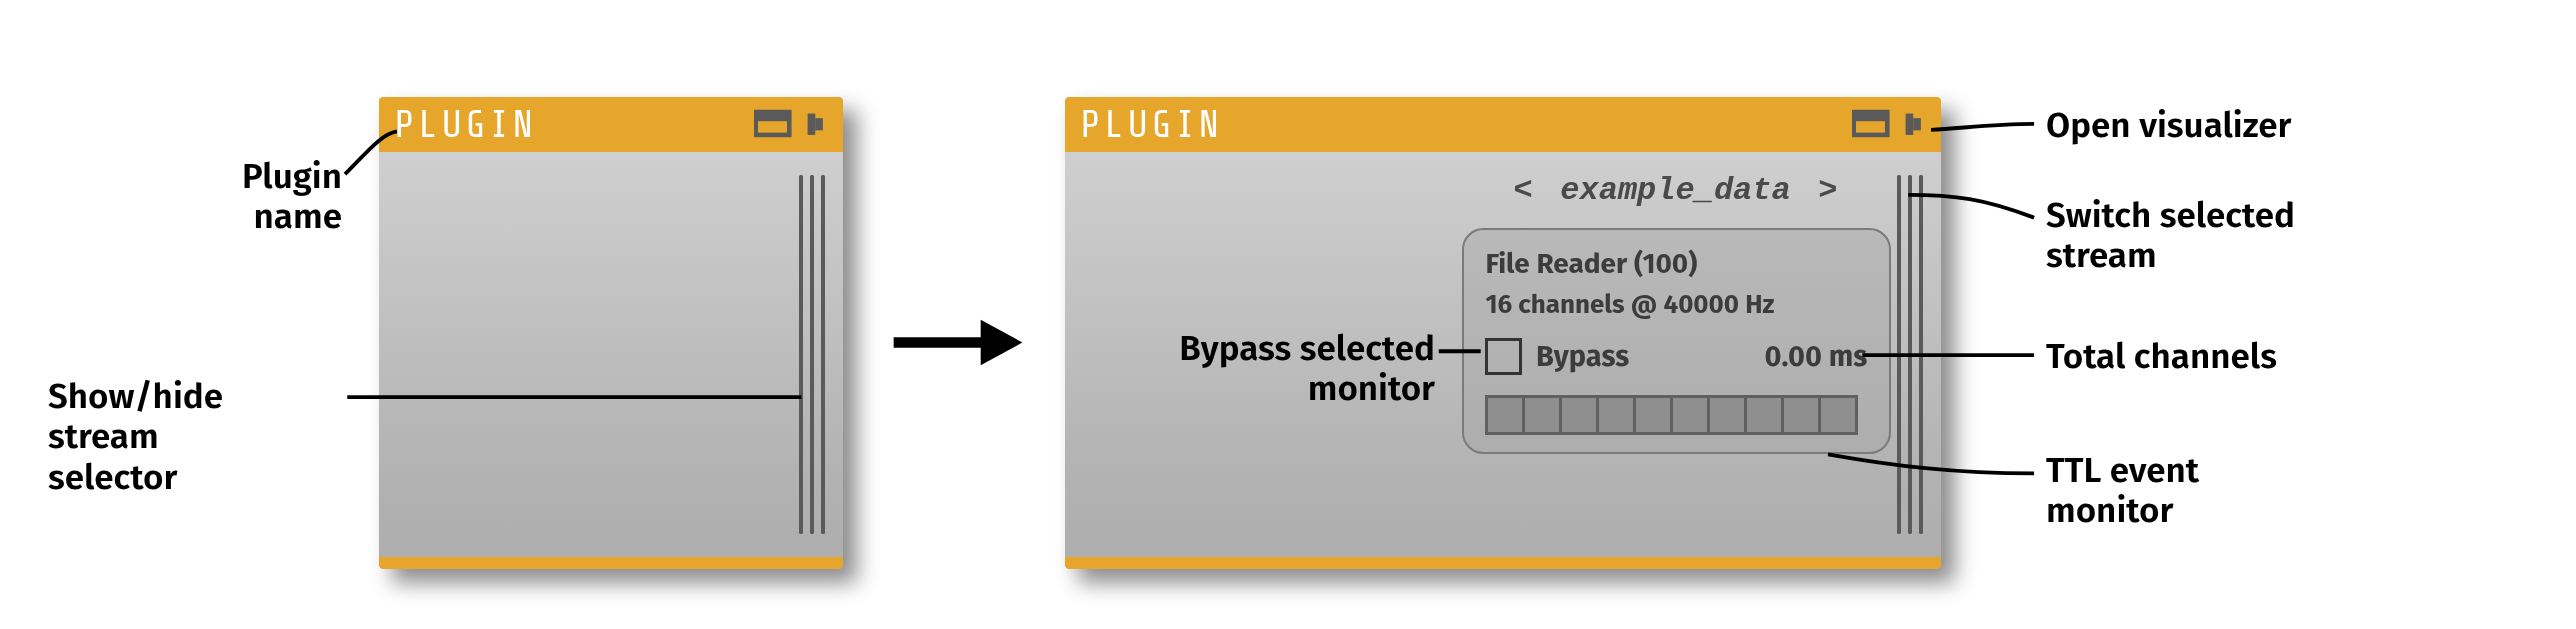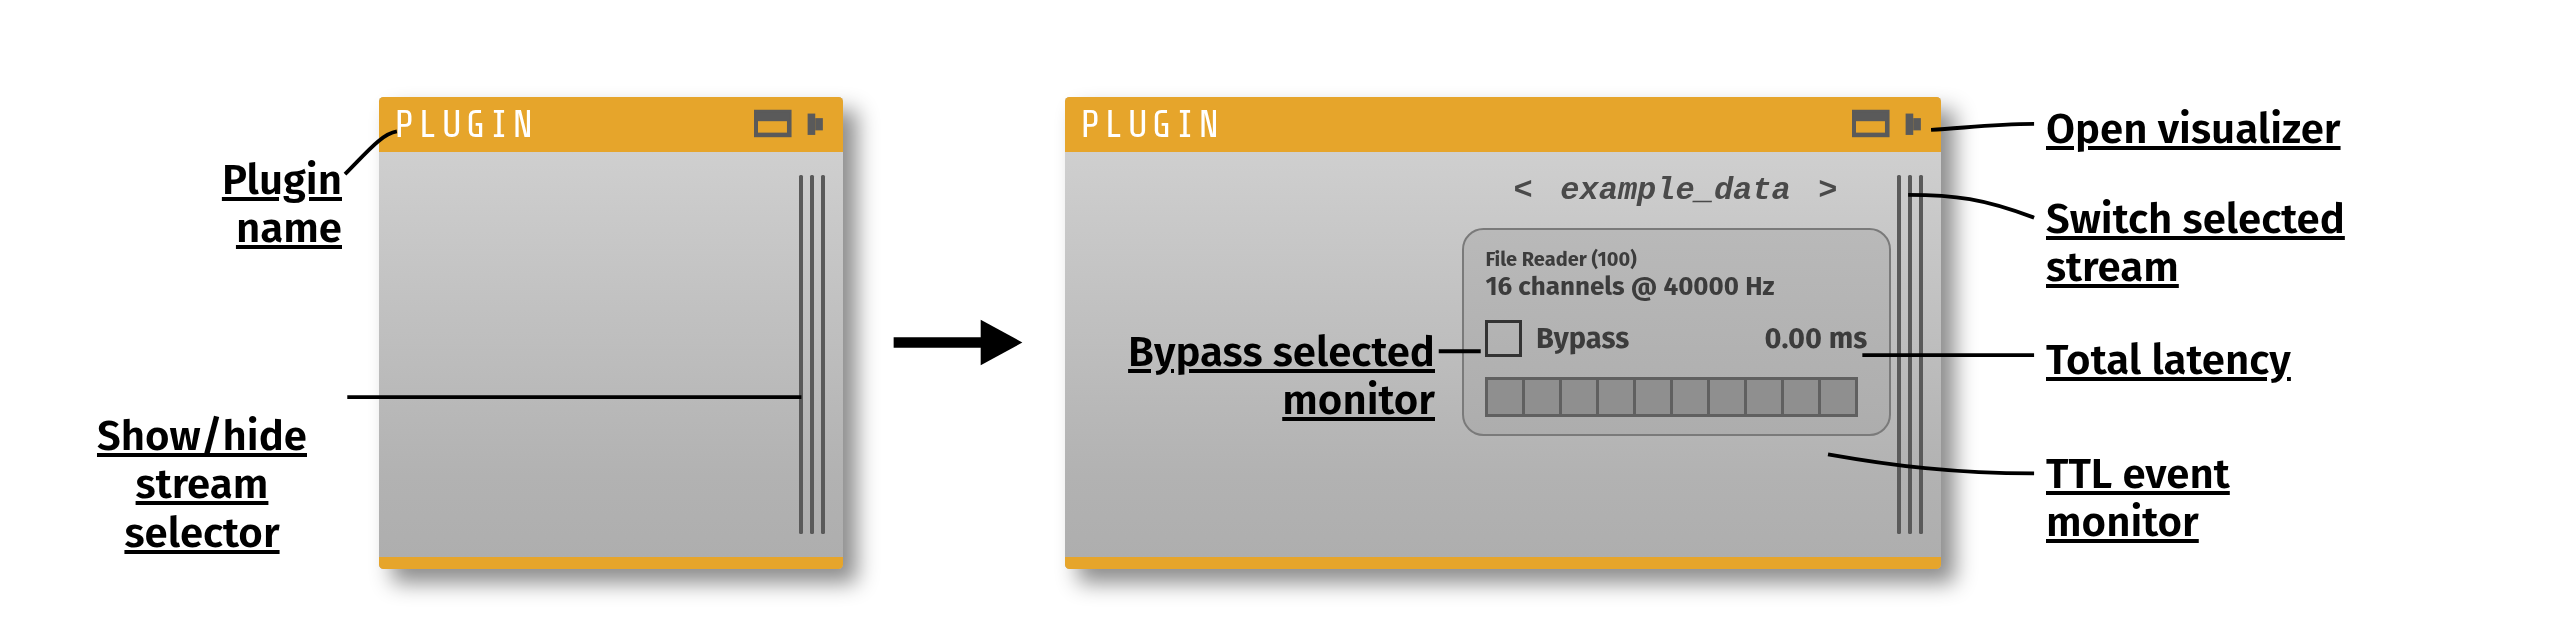--- a/index.html
+++ b/index.html
@@ -87,29 +87,29 @@
   .stream-nav .name { color:#4a4a4a;font-style:italic; }
 
   .panel {
     position: absolute;
     border: 2.3px solid #7a7a7a;
     border-radius: 21.4px;
     background: linear-gradient(180deg, #b9b9b9 0%, #adadad 100%);
     padding: 17px 21.4px 17px 21.4px;
   }
   .panel .hdr1 {
-    font-size: 20px;
+    font-size: 28px;
     font-weight: 700;
     color: #3c3c3c;
   }
   .panel .hdr2 {
     font-size: 26px;
     font-weight: 700;
     color: #3c3c3c;
-    margin-top: 0;
+    margin-top: 9px;
   }
   .panel .row {
     display: flex;
     align-items: center;
     margin-top: 18.3px;
     gap: 14px;
   }
   .cbox {
     width: 30.5px; height: 30.5px;
     border: 3.8px solid #333;
@@ -136,25 +136,24 @@
   .ttl div {
     width: 34px; height: 34px;
     background: #8f8f8f;
     border-right: 3.1px solid #606060;
   }
   .ttl div:last-child { border-right: none; }
 
   
   .callout {
     position: absolute;
-    font-size: 42px;
+    font-size: 35px;
     font-weight: 600;
     color: #000;
     line-height: 1.15;
-    text-decoration: underline;
   }
 
   
   svg.leads {
     position: absolute;
     left:0; top:0;
     width: 2576px;
     height: 630px;
     pointer-events: none;
   }
@@ -192,21 +191,21 @@
           <div></div>
           <div></div>
       </div>
     </div>
     <div class="footer"></div>
   </div>
 
   <div class="callout" style="left:128px; top:156px; text-align:right; width:214px; white-space:pre-line;">Plugin
 name</div>
 
-  <div class="callout" style="left:61px; top:376px; text-align:center; width:282px; white-space:pre-line;margin-top:36px;">Show/hide
+  <div class="callout" style="left:48px; top:376px; text-align:left; width:282px; white-space:pre-line;">Show/hide
 stream
 selector</div>
 
   <div style="position:absolute; left:893px; top:316px;">
     <svg width="130" height="53" viewBox="0 0 170 70">
       <line x1="0" y1="35" x2="120" y2="35" stroke="#000" stroke-width="14"></line>
       <polygon points="115,5 170,35 115,65" fill="#000"></polygon>
     </svg>
   </div>
 
@@ -266,21 +265,21 @@
     </div>
     <div class="footer"></div>
   </div>
 
   <div class="callout" style="left:1084px; top:328px; text-align:right; width:351px; white-space:pre-line;">Bypass selected
 monitor</div>
 
   <div class="callout" style="left:2046px; top:105px;">Open visualizer</div>
   <div class="callout" style="left:2046px; top:195px; white-space:pre-line;">Switch selected
 stream</div>
-  <div class="callout" style="left:2046px; top:336px;">Total latency</div>
+  <div class="callout" style="left:2046px; top:336px;">Total channels</div>
   <div class="callout" style="left:2046px; top:450px; white-space:pre-line;">TTL event
 monitor</div>
 
   <svg class="leads" viewBox="0 0 3375 825" width="2576" height="630">
 
     <path d="M 452 228 C 480 200, 500 175, 520 172"></path>
 
     <path d="M 455 520 L 1050 520"></path>
 
     <path d="M 1885 460 L 1940 460"></path>

